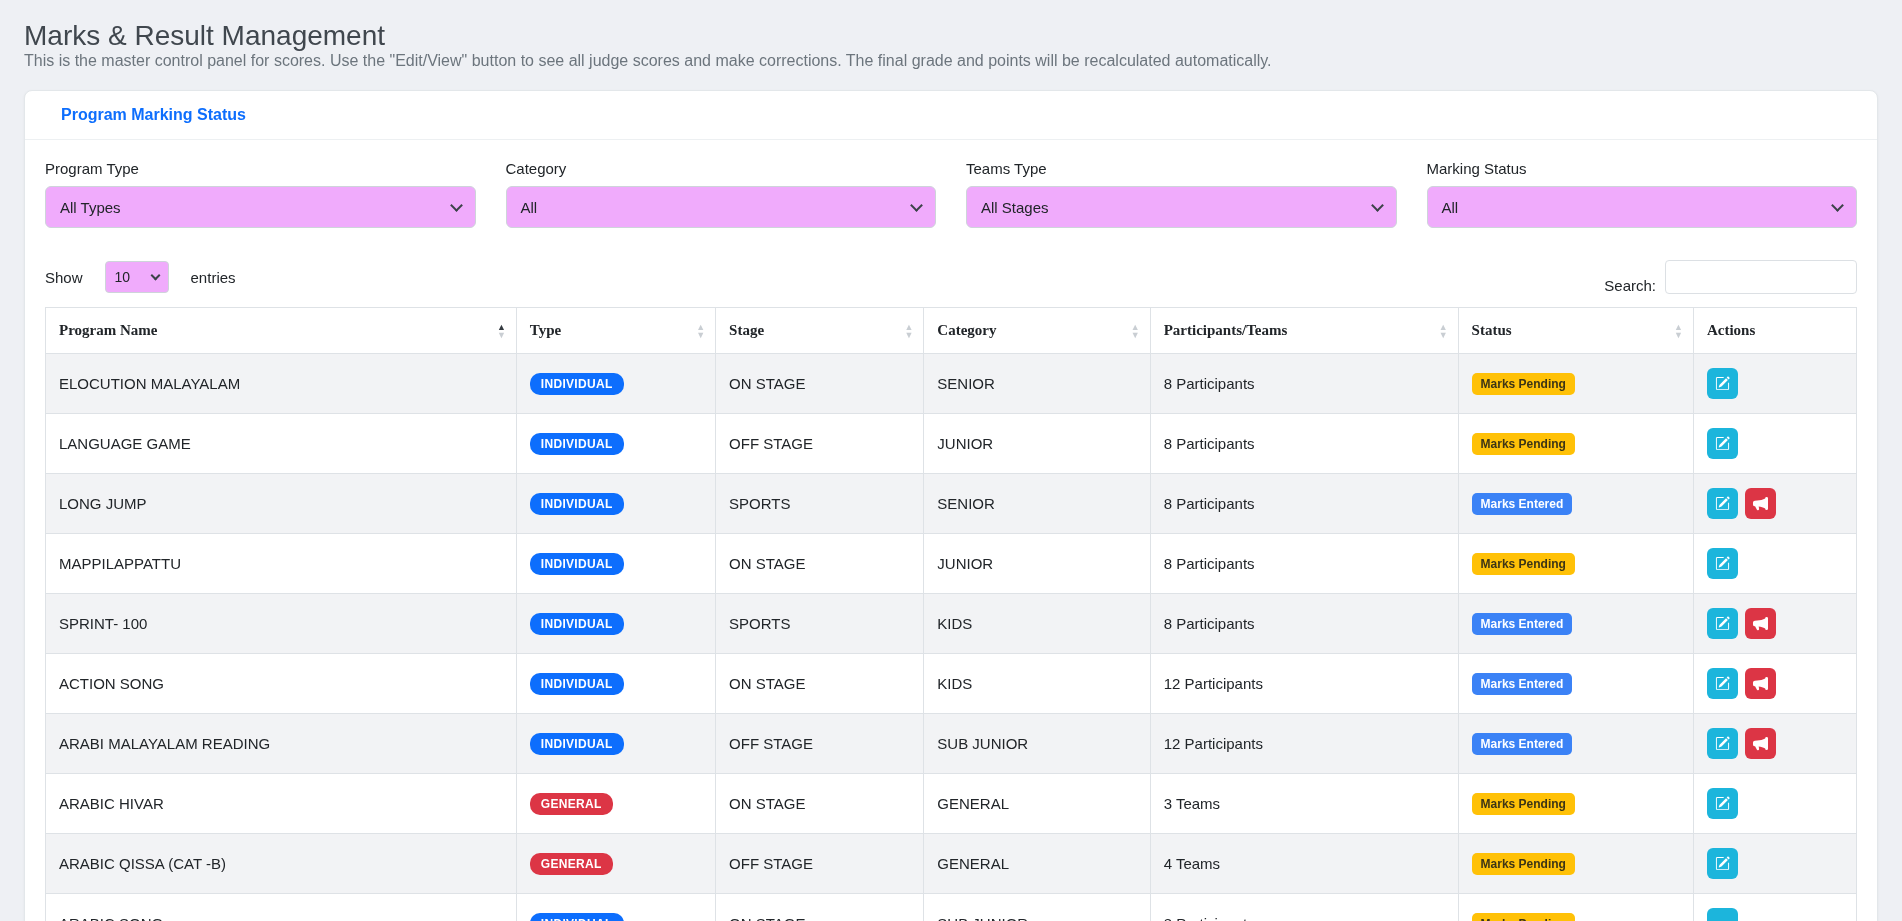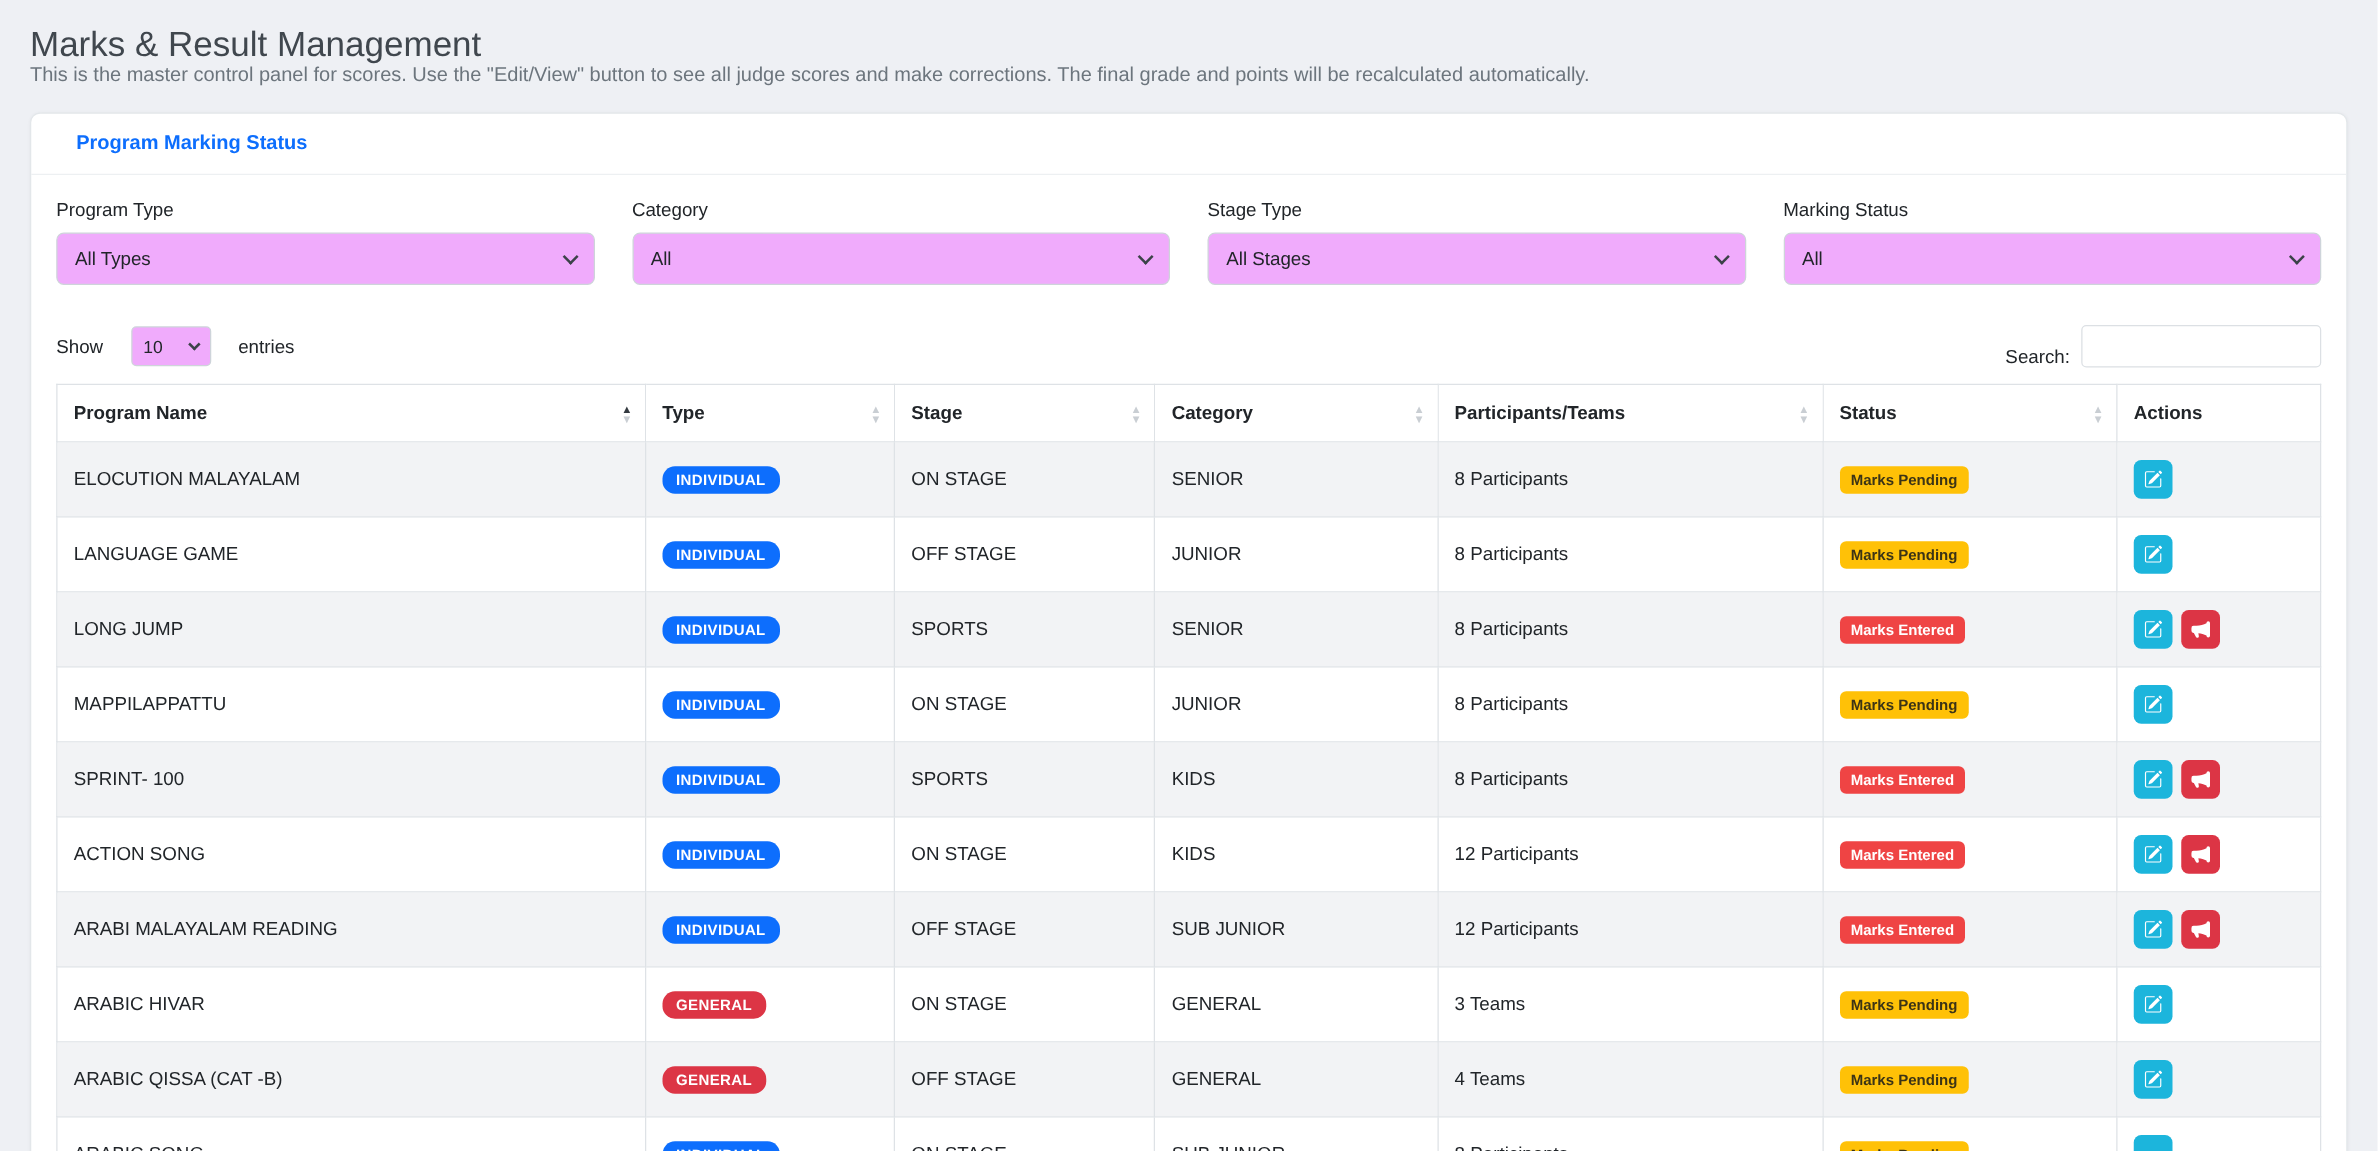--- a/index.html
+++ b/index.html
@@ -32,35 +32,35 @@
   .chev-sm { width: 7px; height: 7px; margin-left: 6px; }
 
   .table-controls { display: flex; justify-content: space-between; align-items: center; margin-bottom: 13px; font-size: 15px; }
   .length-control { display: flex; align-items: center; gap: 22px; }
   .select-sm { height: 32px; padding: 0 9px; width: 64px; border-radius: 4px; font-size: 14px; }
   .search-control { display: flex; align-items: flex-end; gap: 9px; }
   .search-input { width: 192px; height: 34px; border: 1px solid #dce0e4; border-radius: 4px; padding: 0 10px; font-size: 15px; font-family: "Liberation Sans", sans-serif; outline: none; }
 
   table.data-table { width: 100%; border-collapse: collapse; font-size: 15px; table-layout: fixed; }
   .data-table th, .data-table td { border: 1px solid #dee2e6; padding: 14px 13px; text-align: left; vertical-align: middle; overflow: hidden; white-space: nowrap; }
-  .data-table thead th { font-weight: bold; position: relative; padding-right: 30px; background: #fff; cursor: pointer; }
+  .data-table thead th { font-weight: bold; position: relative; padding-right: 30px; background: #fff; cursor: pointer; font-family: Liberation Serif, serif; }
   .data-table tbody tr:nth-child(odd) { background: #f2f3f5; }
   .data-table tbody tr:nth-child(even) { background: #fff; }
 
   .sort-icons { position: absolute; right: 10px; top: 50%; transform: translateY(-50%); display: flex; flex-direction: column; align-items: center; }
   .sort-icons .arr { font-size: 9px; line-height: 8px; color: #c9ced3; }
   .sort-icons .arr.active { color: #343a40; }
 
   .badge-type { display: inline-block; padding: 4px 11px; border-radius: 10px; font-size: 12px; font-weight: bold; color: #fff; letter-spacing: .3px; }
   .badge-individual { background: #0d6efd; }
   .badge-general { background: #dc3545; }
 
   .status-badge { display: inline-block; padding: 4px 9px; border-radius: 5px; font-size: 12px; font-weight: bold; }
   .status-pending { background: #ffc107; color: #3c3416; }
-  .status-entered { background: #ef4444; color: #fff; }
+  .status-entered { background: #3b82f6; color: #fff; }
 
   .action-btn {
     width: 31px; height: 31px; border: none; border-radius: 6px;
     display: inline-flex; align-items: center; justify-content: center;
     cursor: pointer; vertical-align: middle;
   }
   .action-btn + .action-btn { margin-left: 7px; }
   .btn-edit { background: #1cb5dc; }
   .btn-announce { background: #dc3545; }
   .action-btn svg { width: 15px; height: 15px; fill: #fff; }
@@ -87,21 +87,21 @@
             </div>
           </div>
           <div class="filter-col">
             <label>Category</label>
             <div class="select">
               <span>All</span>
               <span class="chev"></span>
             </div>
           </div>
           <div class="filter-col">
-            <label>Stage Type</label>
+            <label>Teams Type</label>
             <div class="select">
               <span>All Stages</span>
               <span class="chev"></span>
             </div>
           </div>
           <div class="filter-col">
             <label>Marking Status</label>
             <div class="select">
               <span>All</span>
               <span class="chev"></span>

